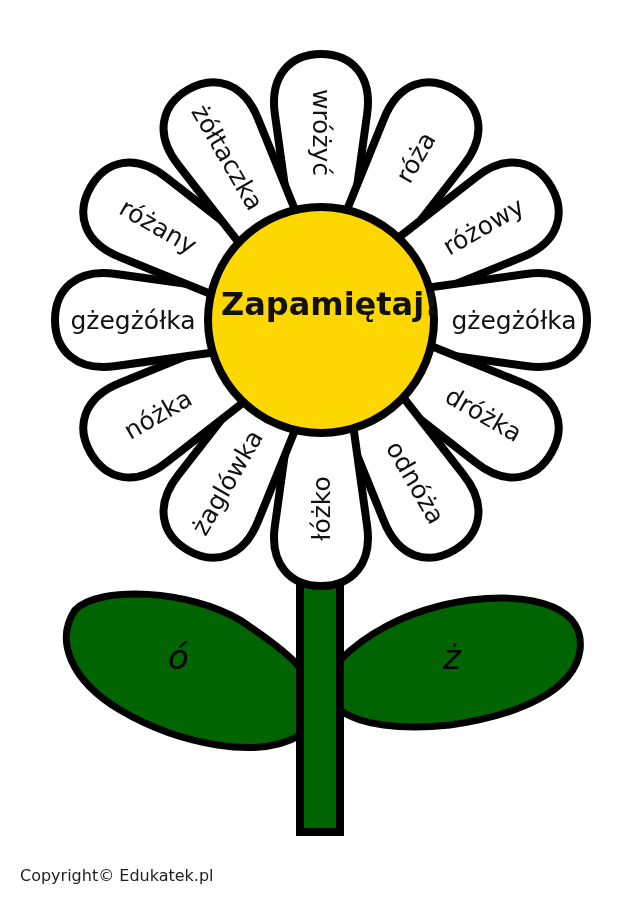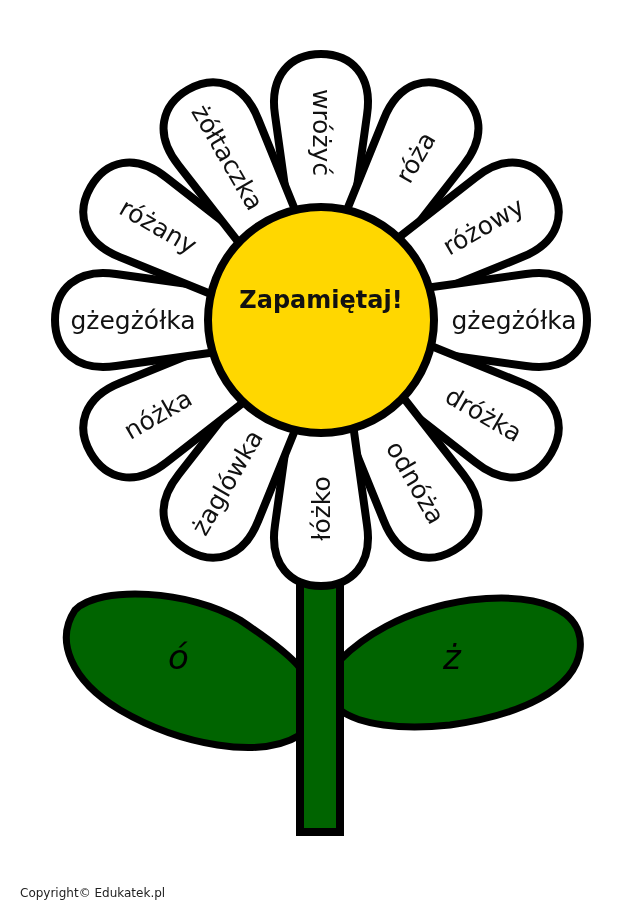--- a/index.html
+++ b/index.html
@@ -1,21 +1,21 @@
 <!DOCTYPE html>
 <html><head>
 <meta charset="utf-8">
 <style>
   html,body{margin:0;padding:0;background:#ffffff;}
   body{width:630px;height:900px;position:relative;overflow:hidden;font-family:"DejaVu Sans","Liberation Sans",sans-serif;}
   #flower{position:absolute;left:0;top:0;}
   .petal-label{position:absolute;left:0;top:0;white-space:nowrap;font-size:25px;color:#111;transform-origin:center center;line-height:1;}
-  .center-label{position:absolute;left:221px;top:288px;width:200px;text-align:center;font-size:24px;font-weight:bold;color:#111;line-height:1;}
+  .center-label{position:absolute;left:221px;top:288px;width:200px;text-align:center;font-size:32px;font-weight:bold;color:#111;line-height:1;}
   .leaf-letter{position:absolute;font-size:34px;font-style:italic;color:#000;line-height:1;}
-  .copyright{position:absolute;left:20px;top:866px;font-size:12px;color:#222;margin-top:20px;}
+  .copyright{position:absolute;left:20px;top:866px;font-size:16px;color:#222;}
 </style>
 </head>
 <body>
 
 <svg id="flower" width="630" height="900" viewBox="0 0 630 900">
 
   <rect x="300" y="560" width="40" height="272" fill="#006400" stroke="#000" stroke-width="8"></rect>
 
   <path d="M300,735 C260,760 180,745 120,710 C70,680 55,640 75,610 C100,585 190,590 240,620 C270,640 290,655 300,668 Z" fill="#006400" stroke="#000" stroke-width="7"></path>
 

